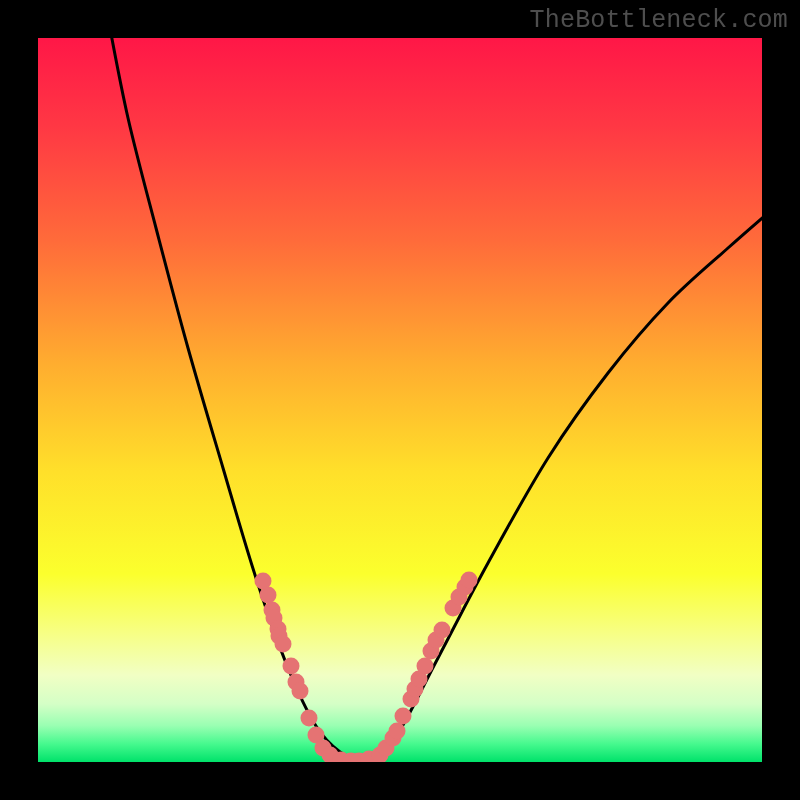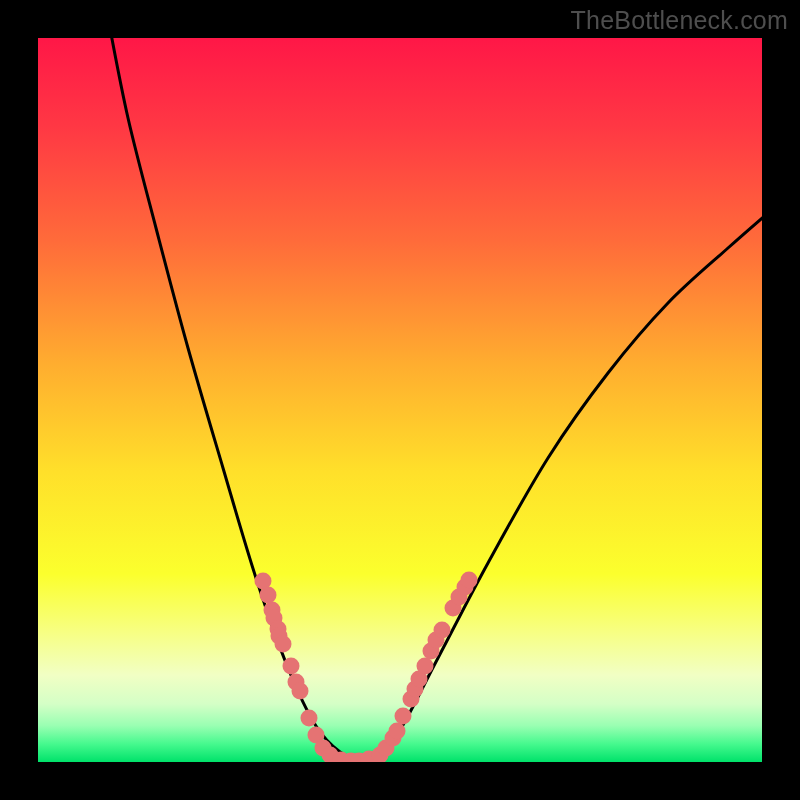--- a/index.html
+++ b/index.html
@@ -27,20 +27,21 @@
     height: 100%;
   }
   .watermark {
     position: absolute;
     top: 6px;
     right: 12px;
     color: #4e4e4e;
     font-size: 25px;
     font-weight: 400;
     letter-spacing: 0.2px;
+    font-family: Liberation Mono, monospace;
   }
   svg.curve {
     position: absolute;
     left: 0;
     top: 0;
     width: 100%;
     height: 100%;
     overflow: visible;
   }
 </style>

